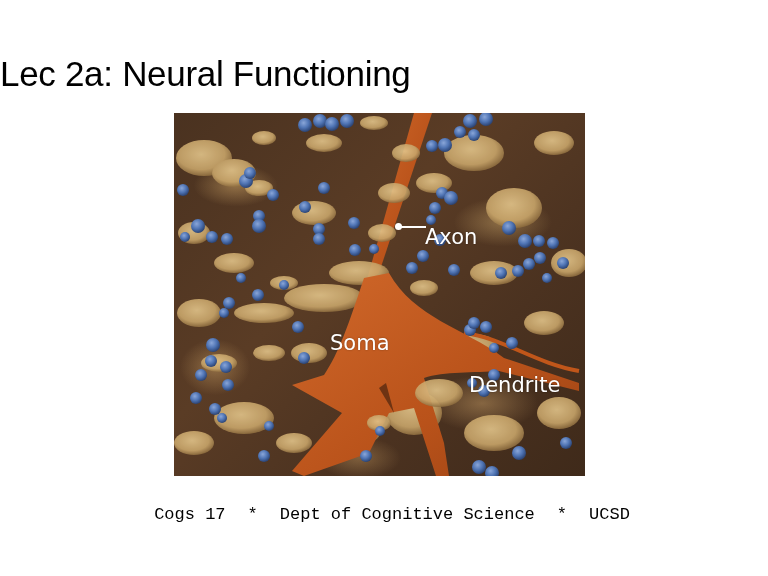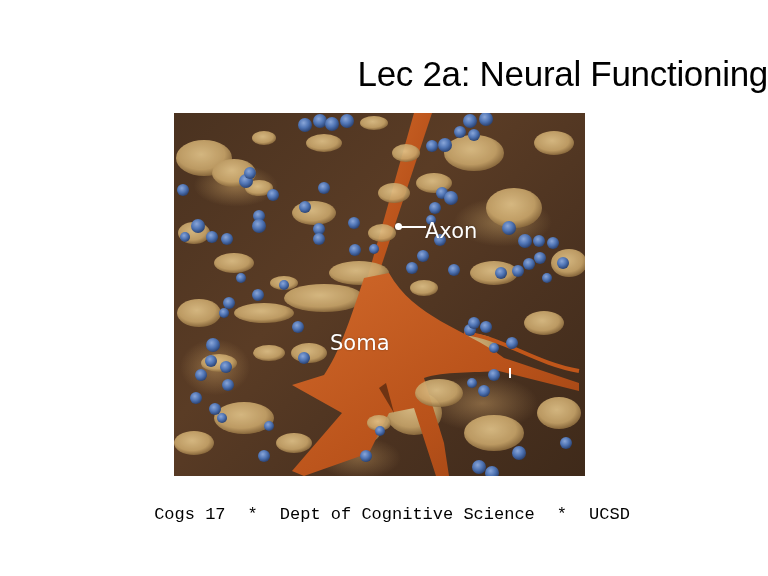--- a/index.html
+++ b/index.html
@@ -2,39 +2,39 @@
 <html><head>
   <meta charset="utf-8">
   <style>
     html, body { margin: 0; padding: 0; }
     body {
       width: 768px; height: 576px; background: #ffffff; position: relative; overflow: hidden;
       font-family: "Liberation Sans", "DejaVu Sans", sans-serif; color: #000;
     }
     .slide-title {
       position: absolute; left: 0; width: 768px; top: 52px;
-      text-align: right; font-size: 35px; line-height: 44px; letter-spacing: -0.3px;
+      text-align: left; font-size: 35px; line-height: 44px; letter-spacing: -0.3px;
       font-family: "Liberation Sans", sans-serif;
     }
     .figure {
       position: absolute; left: 174px; top: 113px; width: 411px; height: 363px; overflow: hidden;
       background:
         radial-gradient(ellipse 60px 30px at 15% 20%, rgba(200,160,100,0.55), transparent 70%),
         radial-gradient(ellipse 70px 35px at 80% 30%, rgba(200,165,105,0.5), transparent 70%),
         radial-gradient(ellipse 50px 40px at 10% 70%, rgba(190,150,95,0.55), transparent 70%),
         radial-gradient(ellipse 80px 40px at 75% 80%, rgba(195,155,100,0.5), transparent 70%),
         radial-gradient(ellipse 60px 30px at 45% 95%, rgba(190,150,95,0.45), transparent 70%),
         linear-gradient(135deg, #4a3220 0%, #5a3c25 40%, #4b3220 70%, #3f2a1a 100%);
     }
     .figure svg { position: absolute; left: 0; top: 0; }
     .label {
       position: absolute; color: #ffffff; font-family: "DejaVu Sans", sans-serif;
       font-size: 21px; line-height: 24px; text-shadow: 0 0 2px rgba(0,0,0,0.35); white-space: nowrap;
     }
-    .label-axon { left: 251px; top: 106px; }
+    .label-axon { left: 251px; top: 112px; }
     .label-soma { left: 156px; top: 218px; text-align: center; }
     .label-dendrite { left: 295px; top: 260px; }
     .axon-pointer { position: absolute; left: 224px; top: 113px; width: 28px; height: 2px; background: #fff; }
     .axon-dot { position: absolute; left: 221px; top: 110px; width: 7px; height: 7px; border-radius: 50%; background: #fff; }
     .dendrite-tick { position: absolute; left: 335px; top: 255px; width: 2px; height: 10px; background: #fff; }
     .footer {
       position: absolute; top: 503px; left: 8px; width: 768px; text-align: center;
       font-size: 17px; line-height: 24px; font-family: Liberation Mono, monospace; white-space: pre;
     }
     .footer span { display: inline-block; }
@@ -196,15 +196,16 @@
       <circle cx="95" cy="313" r="5"></circle>
         <circle cx="90" cy="343" r="6"></circle>
     </g>
   </svg>
 
   <div class="axon-dot"></div>
   <div class="axon-pointer"></div>
   <div class="label label-axon">Axon</div>
   <div class="label label-soma">Soma</div>
   <div class="dendrite-tick"></div>
+  <div class="label label-dendrite">Dendrite</div>
 </div>
 
 <div class="footer"><span>Cogs 17</span><span class="sep">*</span><span>Dept of Cognitive Science</span><span class="sep">*</span><span>UCSD</span></div>
 
 </body></html>

